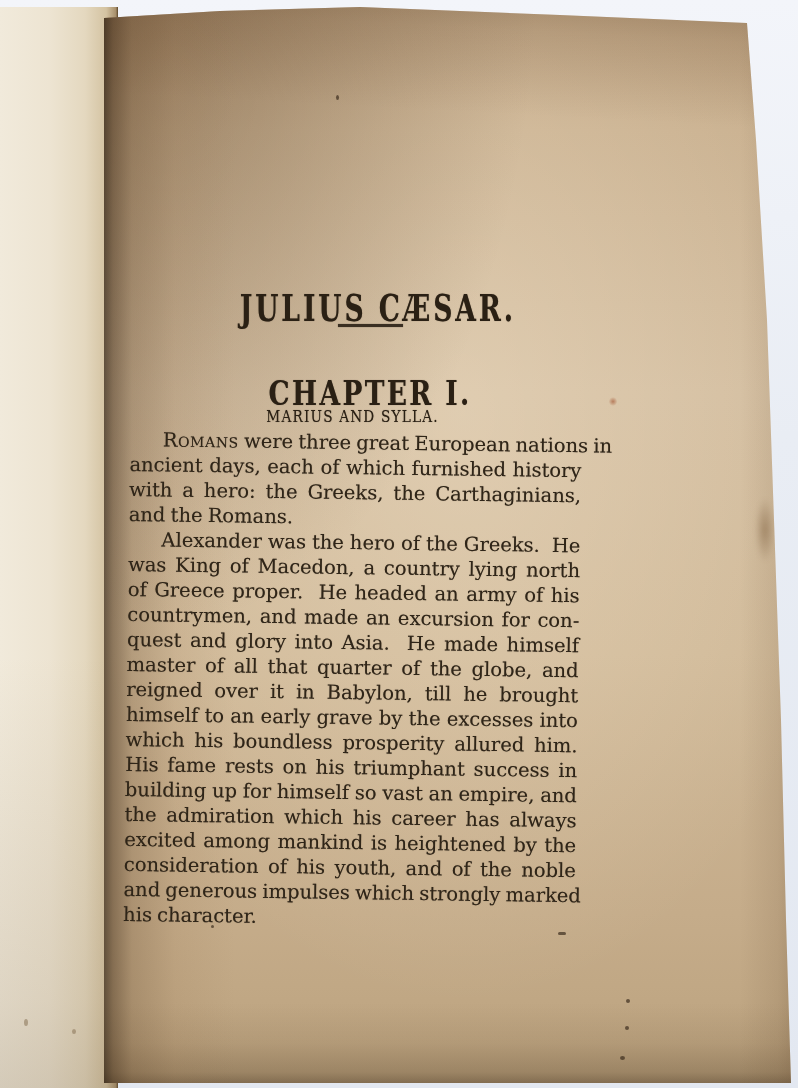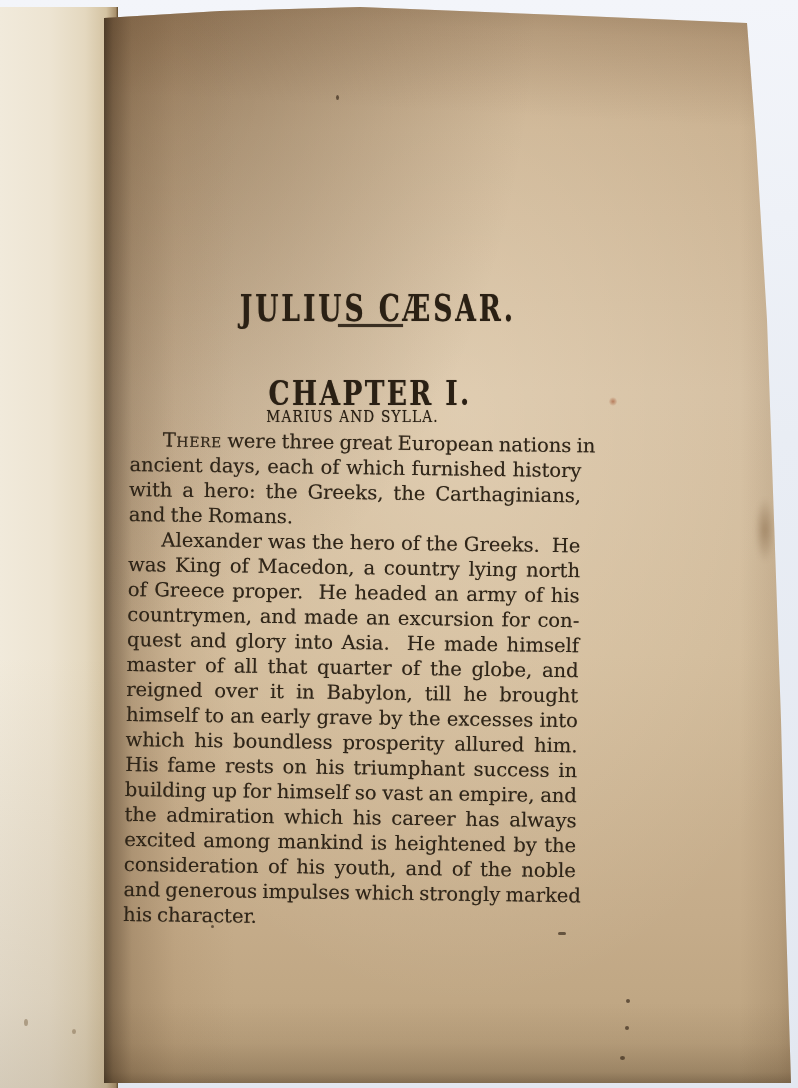--- a/index.html
+++ b/index.html
@@ -95,21 +95,21 @@
     <div class="text-col">
       <h1 class="heading title"><span class="squeeze">JULIUS CÆSAR.</span></h1>
 
       <div class="rule"></div>
 
       <h2 class="heading chapter"><span class="squeeze">CHAPTER I.</span></h2>
 
       <h3 class="heading section"><span class="squeeze">MARIUS AND SYLLA.</span></h3>
 
       <div class="body-text">
-          <div class="tline first"><span class="sc">There</span>&nbsp;were three great European nations in</div>
+          <div class="tline first"><span class="sc">Romans</span>&nbsp;were three great European nations in</div>
           <div class="tline">ancient days, each of which furnished history</div>
           <div class="tline">with a hero: the Greeks, the Carthaginians,</div>
           <div class="tline flush">and the Romans.</div>
           <div class="tline first">Alexander was the hero of the Greeks.&nbsp; He</div>
           <div class="tline">was King of Macedon, a country lying north</div>
           <div class="tline">of Greece proper.&nbsp; He headed an army of his</div>
           <div class="tline">countrymen, and made an excursion for con-</div>
           <div class="tline">quest and glory into Asia.&nbsp; He made himself</div>
           <div class="tline">master of all that quarter of the globe, and</div>
           <div class="tline">reigned over it in Babylon, till he brought</div>

